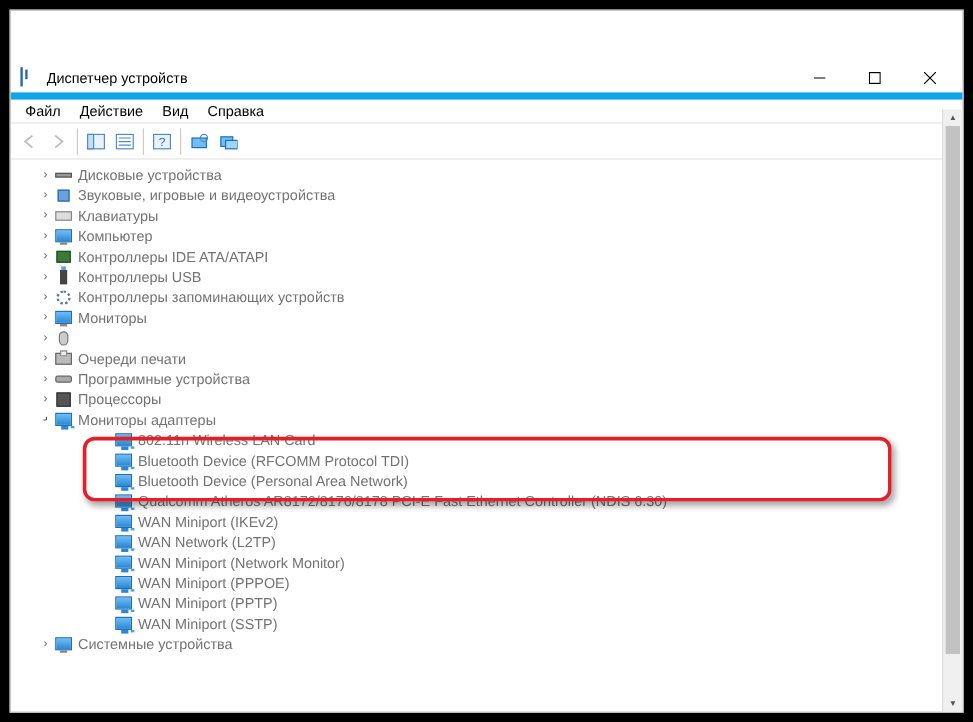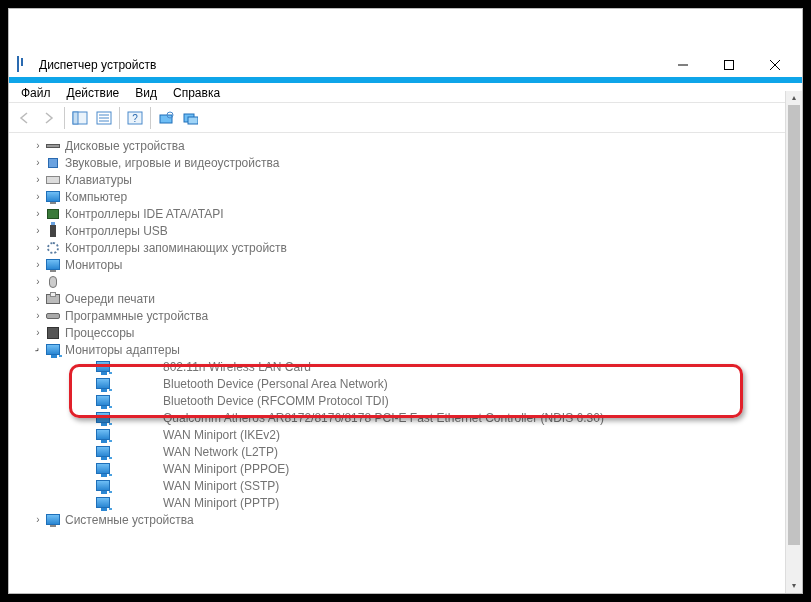--- a/index.html
+++ b/index.html
@@ -77,21 +77,21 @@
   }
   .tree ul { list-style: none; padding-left: 0; }
   .tree li { white-space: nowrap; }
   .row {
     display: flex;
     align-items: center;
     height: 17px;
     padding-left: 0;
   }
   .indent-1 { padding-left: 36px; }
-  .indent-3 { padding-left: 84px; gap: 48px; }
+  .indent-3 { padding-left: 84px; }
   .expander {
     width: 14px;
     display: inline-flex;
     justify-content: center;
     align-items: center;
     font-size: 10px;
     color: #6a6a6a;
     margin-left: -16px;
   }
   .dev-icon {
@@ -365,36 +365,36 @@
                   <span class="ico-network"></span>
                 </span>
                 <span class="label">802.11n Wireless LAN Card</span>
               </div>
             </li>
           <li>
               <div class="row indent-3">
                 <span class="dev-icon">
                   <span class="ico-network"></span>
                 </span>
+                <span class="label">Bluetooth Device (RFCOMM Protocol TDI)</span>
+              </div>
+            </li>
+          <li>
+              <div class="row indent-3">
+                <span class="dev-icon">
+                  <span class="ico-network"></span>
+                </span>
                 <span class="label">Bluetooth Device (Personal Area Network)</span>
               </div>
             </li>
           <li>
               <div class="row indent-3">
                 <span class="dev-icon">
                   <span class="ico-network"></span>
                 </span>
-                <span class="label">Bluetooth Device (RFCOMM Protocol TDI)</span>
-              </div>
-            </li>
-          <li>
-              <div class="row indent-3">
-                <span class="dev-icon">
-                  <span class="ico-network"></span>
-                </span>
                 <span class="label">Qualcomm Atheros AR8172/8176/8178 PCI-E Fast Ethernet Controller (NDIS 6.30)</span>
               </div>
             </li>
           <li>
               <div class="row indent-3">
                 <span class="dev-icon">
                   <span class="ico-network"></span>
                 </span>
                 <span class="label">WAN Miniport (IKEv2)</span>
               </div>
@@ -405,37 +405,45 @@
                   <span class="ico-network"></span>
                 </span>
                 <span class="label">WAN Network (L2TP)</span>
               </div>
             </li>
           <li>
               <div class="row indent-3">
                 <span class="dev-icon">
                   <span class="ico-network"></span>
                 </span>
+                <span class="label">WAN Miniport (Network Monitor)</span>
+              </div>
+            </li>
+          <li>
+              <div class="row indent-3">
+                <span class="dev-icon">
+                  <span class="ico-network"></span>
+                </span>
                 <span class="label">WAN Miniport (PPPOE)</span>
               </div>
             </li>
           <li>
               <div class="row indent-3">
                 <span class="dev-icon">
                   <span class="ico-network"></span>
                 </span>
+                <span class="label">WAN Miniport (PPTP)</span>
+              </div>
+            </li>
+          <li>
+              <div class="row indent-3">
+                <span class="dev-icon">
+                  <span class="ico-network"></span>
+                </span>
                 <span class="label">WAN Miniport (SSTP)</span>
-              </div>
-            </li>
-          <li>
-              <div class="row indent-3">
-                <span class="dev-icon">
-                  <span class="ico-network"></span>
-                </span>
-                <span class="label">WAN Miniport (PPTP)</span>
               </div>
             </li>
         </ul>
       </li>
 
       <li>
           <div class="row indent-1">
             <span class="expander">›</span>
             <span class="dev-icon">
               <span class="ico-monitor"></span>

